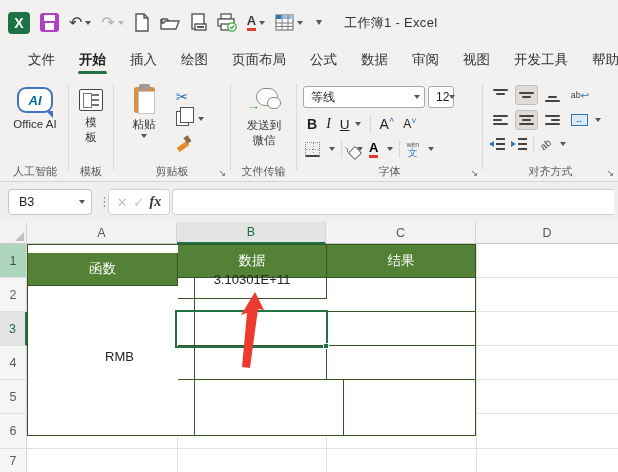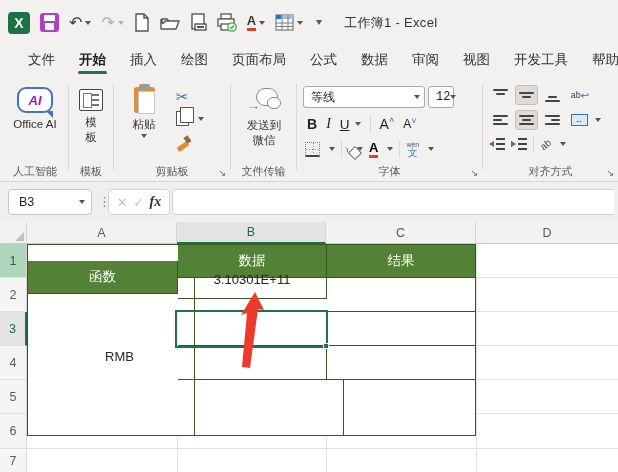--- a/index.html
+++ b/index.html
@@ -29,21 +29,21 @@
   .rtab.active::after { content:""; position:absolute; left:11px; right:11px; bottom:4px; height:3px; background:#217346; border-radius:2px; }
 
   
   .ribbon { position:absolute; left:0; top:78px; width:618px; height:104px; background:#f3f1f0; border-bottom:1px solid #d8d5d3; }
   .vsep { position:absolute; top:6px; width:1px; height:86px; background:#dbd8d6; }
   .grp-label { position:absolute; bottom:3px; font-size:11px; color:#5a5a5a; width:100%; text-align:center; white-space:nowrap; }
   .launcher { position:absolute; bottom:3px; right:2px; font-size:9px; color:#666; width:11px; height:11px; line-height:11px; text-align:center; }
   .group { position:absolute; top:0; height:104px; }
 
   .bigbtn { display:flex; flex-direction:column; align-items:center; }
-  .ai-bubble { width:36px; height:26px; border:2.5px solid #4472c4; border-radius:9px; color:#a21caf; font-weight:bold; font-style:italic; font-size:13px; display:flex; align-items:center; justify-content:center; position:relative; background:#fff; }
+  .ai-bubble { width:36px; height:26px; border:2.5px solid #4472c4; border-radius:9px; color:#0369a1; font-weight:bold; font-style:italic; font-size:13px; display:flex; align-items:center; justify-content:center; position:relative; background:#fff; }
   .ai-bubble::after { content:""; position:absolute; right:-2px; bottom:-7px; width:0; height:0; border-left:7px solid transparent; border-top:7px solid #4472c4; }
   .bigbtn .cap { font-size:11.5px; color:#333; text-align:center; line-height:15px; margin-top:4px; }
 
   .tpl-ic { width:24px; height:22px; border:1.5px solid #444; border-radius:2px; position:relative; background:#fff; }
   .tpl-ic::before { content:""; position:absolute; left:3px; top:3px; width:7px; height:13px; border:1px solid #777; }
   .tpl-ic::after { content:""; position:absolute; right:3px; top:4px; width:8px; height:2px; background:#777; box-shadow:0 5px 0 #777, 0 10px 0 #777; }
 
   .clip-ic { width:21px; height:26px; background:#d88f41; border-radius:3px; position:relative; }
   .clip-ic::before { content:""; position:absolute; left:5px; top:-3px; width:11px; height:6px; background:#9c9a98; border-radius:2px; }
   .clip-ic::after { content:""; position:absolute; left:4px; top:4px; width:15px; height:21px; background:#fff; border:1px solid #c7c5c3; }
@@ -52,21 +52,21 @@
   .copy-ic::before { content:""; position:absolute; left:3px; top:-5px; width:12px; height:14px; border:1.3px solid #555; background:#fff; }
   .brush-ic { width:14px; height:14px; position:relative; }
   .brush-ic::before { content:""; position:absolute; left:1px; top:8px; width:12px; height:5px; background:#e08f2e; border-radius:1px; transform:rotate(-35deg); }
   .brush-ic::after { content:""; position:absolute; right:0px; top:0px; width:5px; height:7px; background:#8a6a4a; transform:rotate(-35deg); }
 
   .wx-ic { position:relative; width:34px; height:26px; }
   .wx-b1 { position:absolute; left:9px; top:0; width:22px; height:18px; border:1.5px solid #8c8a88; border-radius:9px; background:#fff; }
   .wx-b2 { position:absolute; left:20px; top:9px; width:14px; height:12px; border:1.5px solid #8c8a88; border-radius:6px; background:#fff; }
   .wx-arrow { position:absolute; left:0; top:11px; color:#3aa845; font-size:13px; font-weight:bold; line-height:1; }
 
-  .selbox { background:#fff; border:1px solid #acaaa8; border-radius:3px; display:flex; align-items:center; font-size:12px; color:#222; padding:0 4px 0 7px;font-family:Liberation Mono, monospace; }
+  .selbox { background:#fff; border:1px solid #acaaa8; border-radius:3px; display:flex; align-items:center; font-size:12px; color:#222; padding:0 4px 0 7px; }
   .selbox .chv { margin-left:auto; }
 
   .fbtn { display:inline-flex; align-items:center; justify-content:center; color:#222; }
   .ab-red { display:inline-block; border-bottom:3px solid #e03c32; padding-bottom:1px; font-size:13px; font-weight:bold; line-height:1; }
   .ab-yellow { display:inline-block; border-bottom:3px solid #f3e73a; padding-bottom:1px; line-height:1; }
   .border-ic { width:15px; height:15px; border:1px dotted #888; border-bottom:2px solid #444; position:relative; }
   .border-ic::before { content:""; position:absolute; left:50%; top:0; width:1px; height:100%; background:repeating-linear-gradient(#888 0 1px, transparent 1px 3px); }
   .border-ic::after { content:""; position:absolute; top:50%; left:0; height:1px; width:100%; background:repeating-linear-gradient(90deg,#888 0 1px, transparent 1px 3px); }
   .bucket { width:13px; height:10px; position:relative; }
   .bucket::before { content:""; position:absolute; left:2px; top:1px; width:8px; height:8px; border:1.4px solid #666; transform:rotate(45deg); background:#fff; }
@@ -411,21 +411,21 @@
 
     <div class="rcell row1" style="top:22px; height:34px">1</div>
     <div class="rcell" style="top:56px; height:34px">2</div>
     <div class="rcell selrow" style="top:90px; height:34px">3</div>
     <div class="rcell" style="top:124px; height:34px">4</div>
     <div class="rcell" style="top:158px; height:34px">5</div>
     <div class="rcell" style="top:192px; height:35px">6</div>
     <div class="rcell" style="top:227px; height:23px; border-bottom:none">7</div>
 
     <div class="xtable">
-      <div class="tcell greenhdr" style="left:0; top:16px; width:150px; height:33px">函数</div>
+      <div class="tcell greenhdr" style="left:0; top:8px; width:150px; height:33px">函数</div>
       <div class="tcell greenhdr" style="left:150px; top:0; width:149px; height:33px">数据</div>
       <div class="tcell greenhdr noright" style="left:299px; top:0; width:148px; height:33px">结果</div>
 
       <div class="tcell nobottom" style="left:0; top:33px; width:150px; height:157px">RMB</div>
 
       <div class="tcell" style="left:150px; top:16px; width:149px; height:38px">3.10301E+11</div>
       <div class="tcell" style="left:150px; top:67px; width:149px; height:34px"></div>
       <div class="tcell" style="left:150px; top:101px; width:149px; height:34px"></div>
       <div class="tcell nobottom" style="left:150px; top:135px; width:149px; height:55px"></div>
 

